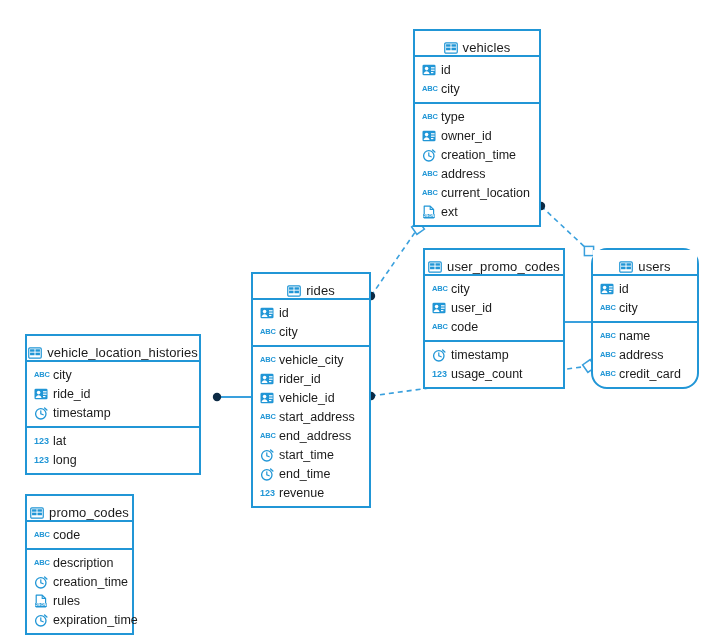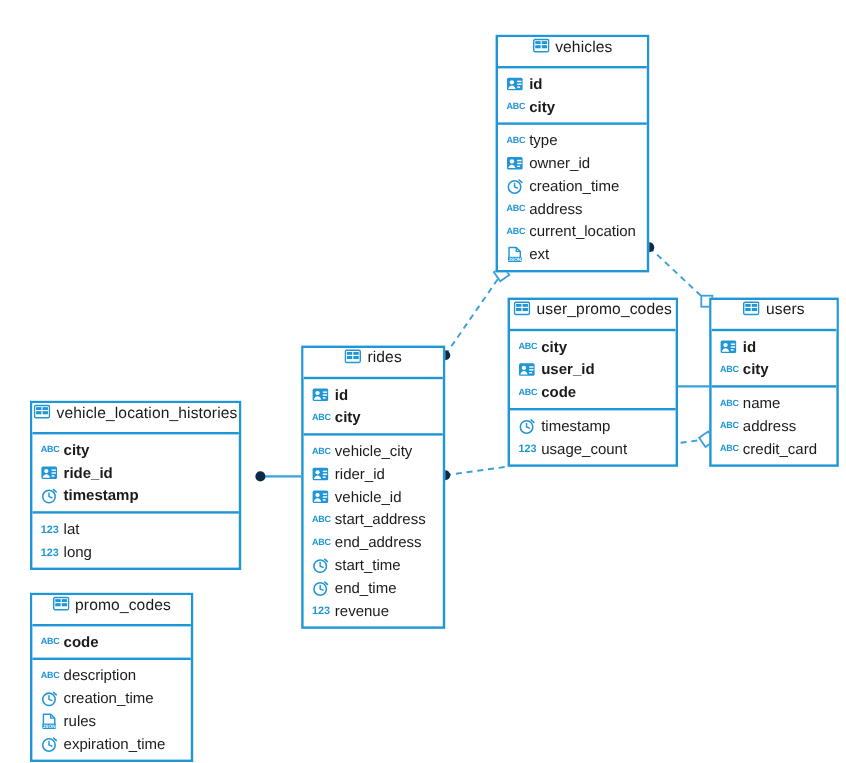--- a/index.html
+++ b/index.html
@@ -16,21 +16,21 @@
 
   .table{
     position:absolute;
     background:#ffffff;
     border:2px solid #2196d6;
     box-sizing:border-box;
     z-index:2;
   }
   .tbl-header{
     height:26px;
-    display:flex;align-items:flex-start;justify-content:center;
+    display:flex;align-items:flex-end;justify-content:center;
     gap:4px;
     border-bottom:2px solid #2196d6;
     box-sizing:border-box;
     background:#ffffff;
   }
   .tbl-title{
     font-size:13px;
     color:#1b1b1b;
     letter-spacing:0.1px;
     white-space:nowrap;
@@ -42,21 +42,21 @@
     gap:5px;
     height:19px;
     padding:0 7px;
     box-sizing:border-box;
     white-space:nowrap;
   }
   .field{
     font-size:12.5px;
     color:#1b1b1b;
   }
-  .row.key .field{font-weight:bold;}
+  .row.key .field{font-weight:normal;}
 
   
   .ic{
     width:14px;height:14px;
     flex:0 0 14px;
     position:relative;
     display:inline-block;
   }
   .ic svg{display:block;width:14px;height:14px;}
 
@@ -183,21 +183,21 @@
                 <path d="M2.2 1.2 h6.0 l3.4 3.3 v8.3 h-9.4 z" fill="none" stroke="#2196d6" stroke-width="1.2" stroke-linejoin="round"></path>
                 <path d="M8.2 1.2 v3.3 h3.4" fill="none" stroke="#2196d6" stroke-width="1.1"></path>
                 <rect x="1.3" y="9.0" width="11.4" height="4.0" fill="#2196d6"></rect>
                 <text x="7.0" y="12.3" font-family="Liberation Sans, sans-serif" font-size="4.0" font-weight="bold" fill="#ffffff" text-anchor="middle">JSON</text>
               </svg>
             </span>
             <span class="field">ext</span>
           </div>
         </div>
       </div>
-      <div class="table" style="left: 591px; top: 248px; width: 108px;">
+      <div class="table" style="left: 591px; top: 248px; width: 108px; border-radius: 16px;">
         <div class="tbl-header">
           <span class="ic ic-grid">
             <svg viewBox="0 0 15 14" xmlns="http://www.w3.org/2000/svg">
               <rect x="0.8" y="1.6" width="13.4" height="10.8" rx="1.2" fill="none" stroke="#2196d6" stroke-width="1.3"></rect>
               <rect x="2.2" y="3.0" width="4.8" height="2.6" fill="#2196d6"></rect>
               <rect x="8.0" y="3.0" width="4.8" height="2.6" fill="#2196d6"></rect>
               <rect x="2.2" y="6.6" width="4.8" height="2.8" fill="#2196d6"></rect>
               <rect x="8.0" y="6.6" width="4.8" height="2.8" fill="#2196d6"></rect>
             </svg>
           </span>
@@ -283,21 +283,21 @@
               </svg>
             </span>
             <span class="field">timestamp</span>
           </div>
           <div class="row">
             <span class="ic ic-123">123</span>
             <span class="field">usage_count</span>
           </div>
         </div>
       </div>
-      <div class="table" style="left: 251px; top: 288px; width: 120px;">
+      <div class="table" style="left: 251px; top: 272px; width: 120px;">
         <div class="tbl-header">
           <span class="ic ic-grid">
             <svg viewBox="0 0 15 14" xmlns="http://www.w3.org/2000/svg">
               <rect x="0.8" y="1.6" width="13.4" height="10.8" rx="1.2" fill="none" stroke="#2196d6" stroke-width="1.3"></rect>
               <rect x="2.2" y="3.0" width="4.8" height="2.6" fill="#2196d6"></rect>
               <rect x="8.0" y="3.0" width="4.8" height="2.6" fill="#2196d6"></rect>
               <rect x="2.2" y="6.6" width="4.8" height="2.8" fill="#2196d6"></rect>
               <rect x="8.0" y="6.6" width="4.8" height="2.8" fill="#2196d6"></rect>
             </svg>
           </span>
@@ -433,21 +433,21 @@
           <div class="row">
             <span class="ic ic-123">123</span>
             <span class="field">lat</span>
           </div>
           <div class="row">
             <span class="ic ic-123">123</span>
             <span class="field">long</span>
           </div>
         </div>
       </div>
-      <div class="table" style="left: 25px; top: 494px; width: 136px;">
+      <div class="table" style="left: 25px; top: 494px; width: 109px;">
         <div class="tbl-header">
           <span class="ic ic-grid">
             <svg viewBox="0 0 15 14" xmlns="http://www.w3.org/2000/svg">
               <rect x="0.8" y="1.6" width="13.4" height="10.8" rx="1.2" fill="none" stroke="#2196d6" stroke-width="1.3"></rect>
               <rect x="2.2" y="3.0" width="4.8" height="2.6" fill="#2196d6"></rect>
               <rect x="8.0" y="3.0" width="4.8" height="2.6" fill="#2196d6"></rect>
               <rect x="2.2" y="6.6" width="4.8" height="2.8" fill="#2196d6"></rect>
               <rect x="8.0" y="6.6" width="4.8" height="2.8" fill="#2196d6"></rect>
             </svg>
           </span>

